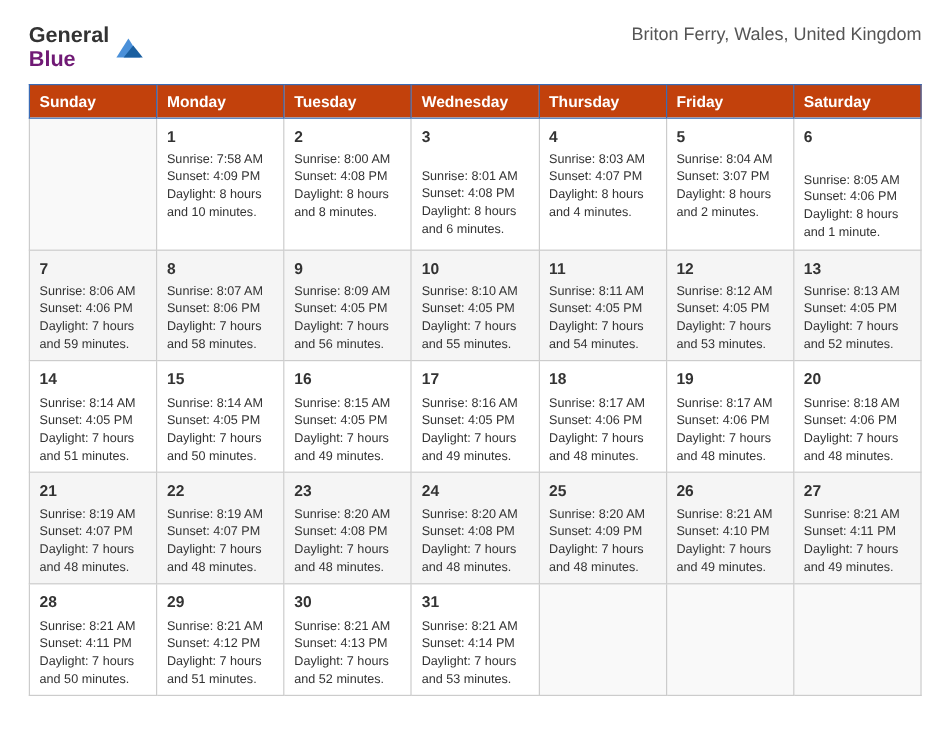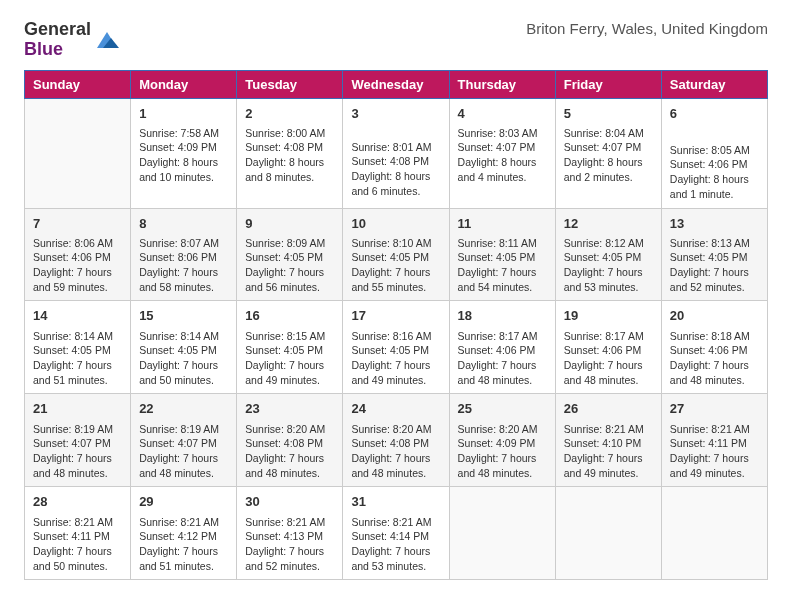--- a/index.html
+++ b/index.html
@@ -46,21 +46,21 @@
     .subtitle {
       font-size: 15px;
       color: #555;
     }
     table {
       width: 100%;
       border-collapse: collapse;
       font-size: 11px;
     }
     thead tr th {
-      background-color: #be185d;
+      background-color: #c2410c;
       color: #fff;
       text-align: left;
       padding: 6px 8px;
       font-size: 13px;
       font-weight: bold;
       border: 1px solid #3a6bb5;
     }
     tbody tr td {
       border: 1px solid #ccc;
       vertical-align: top;
@@ -149,21 +149,21 @@
         <td>
           <span class="day-number">4</span>
           <div class="day-info" style="white-space: pre-line;">Sunrise: 8:03 AM
 Sunset: 4:07 PM
 Daylight: 8 hours
 and 4 minutes.</div>
         </td>
         <td>
           <span class="day-number">5</span>
           <div class="day-info" style="white-space: pre-line;">Sunrise: 8:04 AM
-Sunset: 4:07 PM
+Sunset: 3:07 PM
 Daylight: 8 hours
 and 2 minutes.</div>
         </td>
         <td>
           <span class="day-number">6</span>
           <div class="day-info" style="white-space: pre-line; margin-top: 20px;">Sunrise: 8:05 AM
 Sunset: 4:06 PM
 Daylight: 8 hours
 and 1 minute.</div>
         </td>

